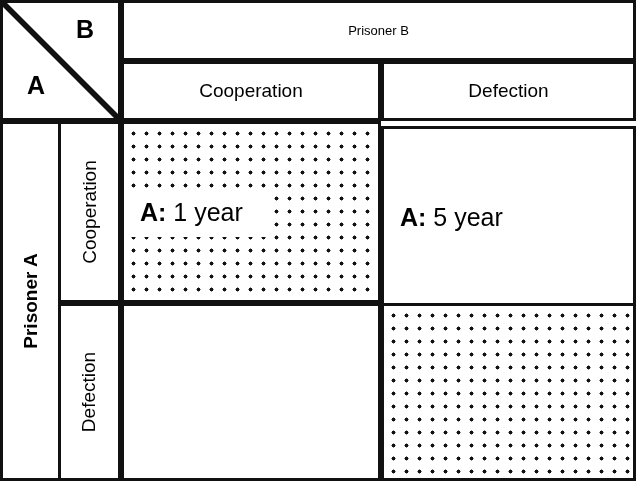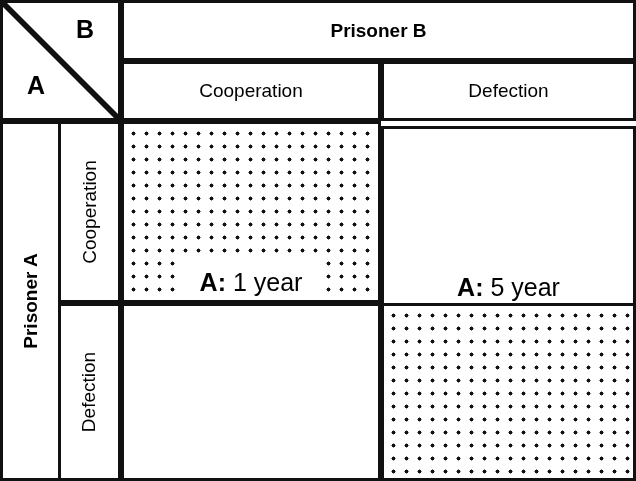--- a/index.html
+++ b/index.html
@@ -55,22 +55,22 @@
     letter-spacing: 0px;
     line-height: 1;
   }
   #corner-b { right: 24px; top: 14px; }
   #corner-a { left: 24px; bottom: 20px; }
 
   
   #colgroup-header {
     left: 121px; top: 0;
     width: 515px; height: 61px;
-    font-size: 19px;
-    font-weight: bold;
+    font-size: 13px;
+    font-weight: normal;
   }
   .colhead {
     top: 61px;
     height: 60px;
     font-size: 19px;
     font-weight: normal;
   }
   #colhead-coop { left: 121px; width: 260px; }
   #colhead-def  { left: 381px; width: 255px; }
 
@@ -91,22 +91,22 @@
   #rowhead-def  { top: 303px;  height: 178px; }
 
   .vert {
     transform: rotate(-90deg);
     white-space: nowrap;
     display: block;
   }
 
   
   .payoff {
-    flex-direction: column;
-    justify-content: flex-end;
+    flex-direction: row;
+    justify-content: flex-start;
     gap: 26px;
   }
   #cell-cc { left: 121px; top: 121px; width: 260px; height: 182px; }
   #cell-cd { left: 381px; top: 126px; width: 255px; height: 182px; }
   #cell-dc { left: 121px; top: 303px; width: 260px; height: 178px; }
   #cell-dd { left: 381px; top: 303px; width: 255px; height: 178px; }
 
   
   .dotted {
     background-color: #ffffff;

